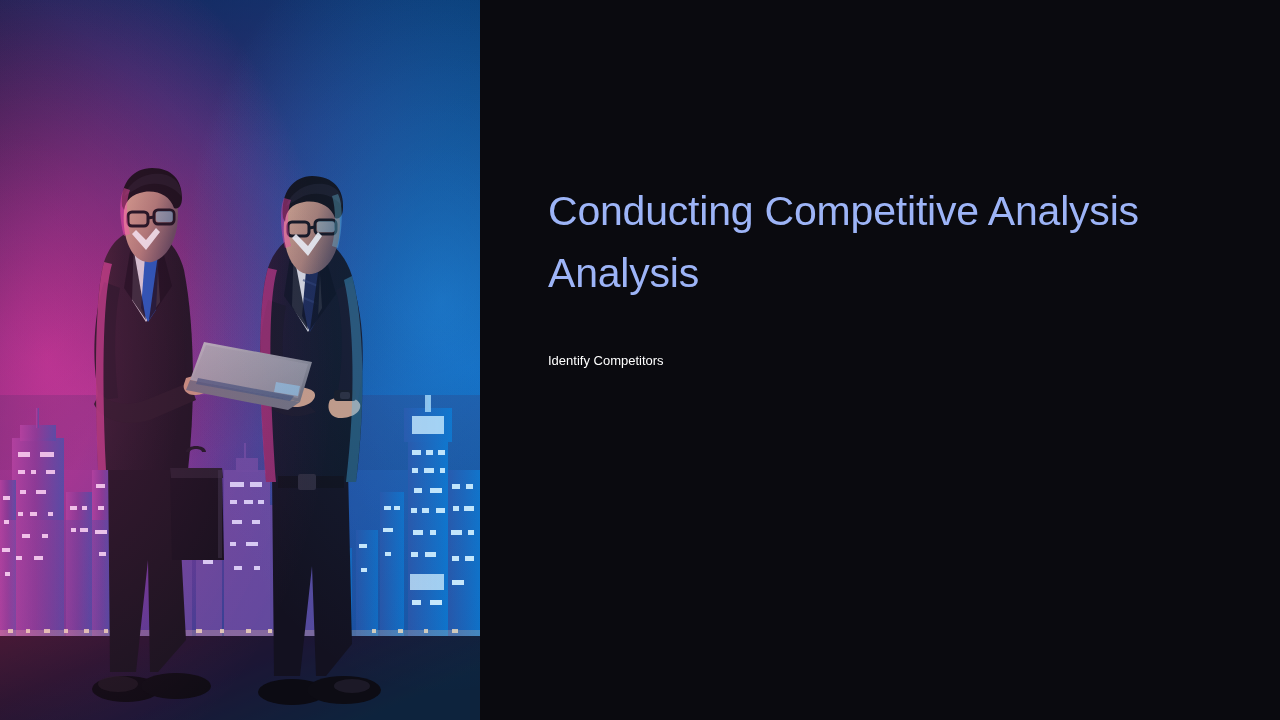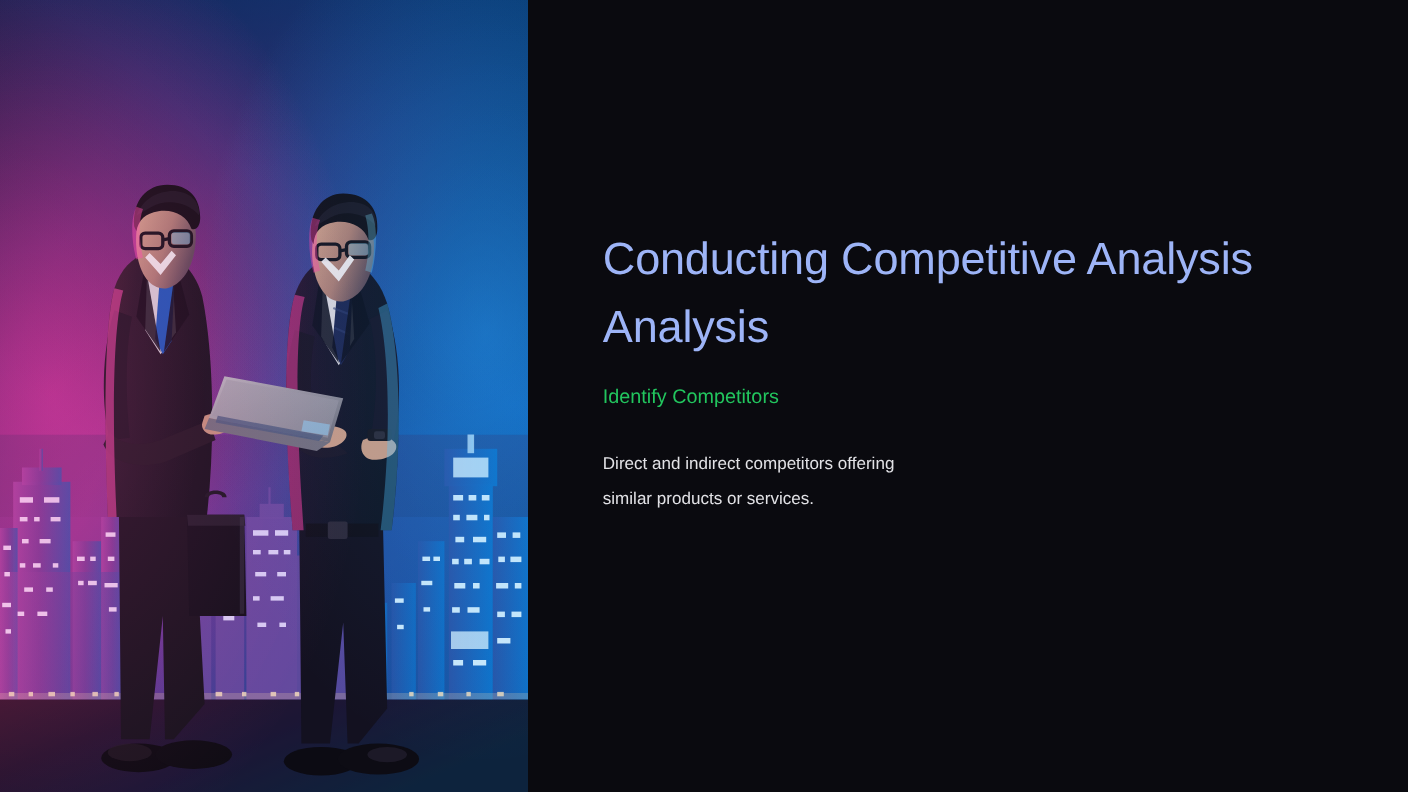--- a/index.html
+++ b/index.html
@@ -35,37 +35,36 @@
   }
   .slide-title {
     position:absolute;
     left:68px; top:180px;
     width:672px;
     font-size:41px;
     line-height:62px;
     font-weight:400;
     letter-spacing:-0.2px;
     color:#9db4f7;
-    margin-top:24px;
   }
   .columns {
     position:absolute;
     left:68px; top:345px;
     width:690px;
     display:flex;
     gap:0;
   }
   .col { width:355px; padding-right:45px; }
   .col-2 { width:335px; padding-right:20px; }
   .col-head {
-    font-size:18px;
+    font-size:13px;
     line-height:31px;
     font-weight:400;
-    color:#22c55e;
-    margin-bottom:30px;
+    color:#ffffff;
+    margin-bottom:18px;
   }
   .col-body {
     font-size:15.5px;
     line-height:32px;
     font-weight:400;
     color:#e2e2e6;
   }
 </style>
 </head>
 <body>
@@ -431,19 +430,18 @@
   </div>
 
   <div class="content-panel">
 
     <h1 class="slide-title">Conducting Competitive Analysis Analysis</h1>
 
     <div class="columns">
 
       <div class="col">
         <div class="col-head">Identify Competitors</div>
-        <div class="col-body">Direct and indirect competitors offering similar products or services.</div>
       </div>
 
 
     </div>
   </div>
 </div>
 
 </body></html>

